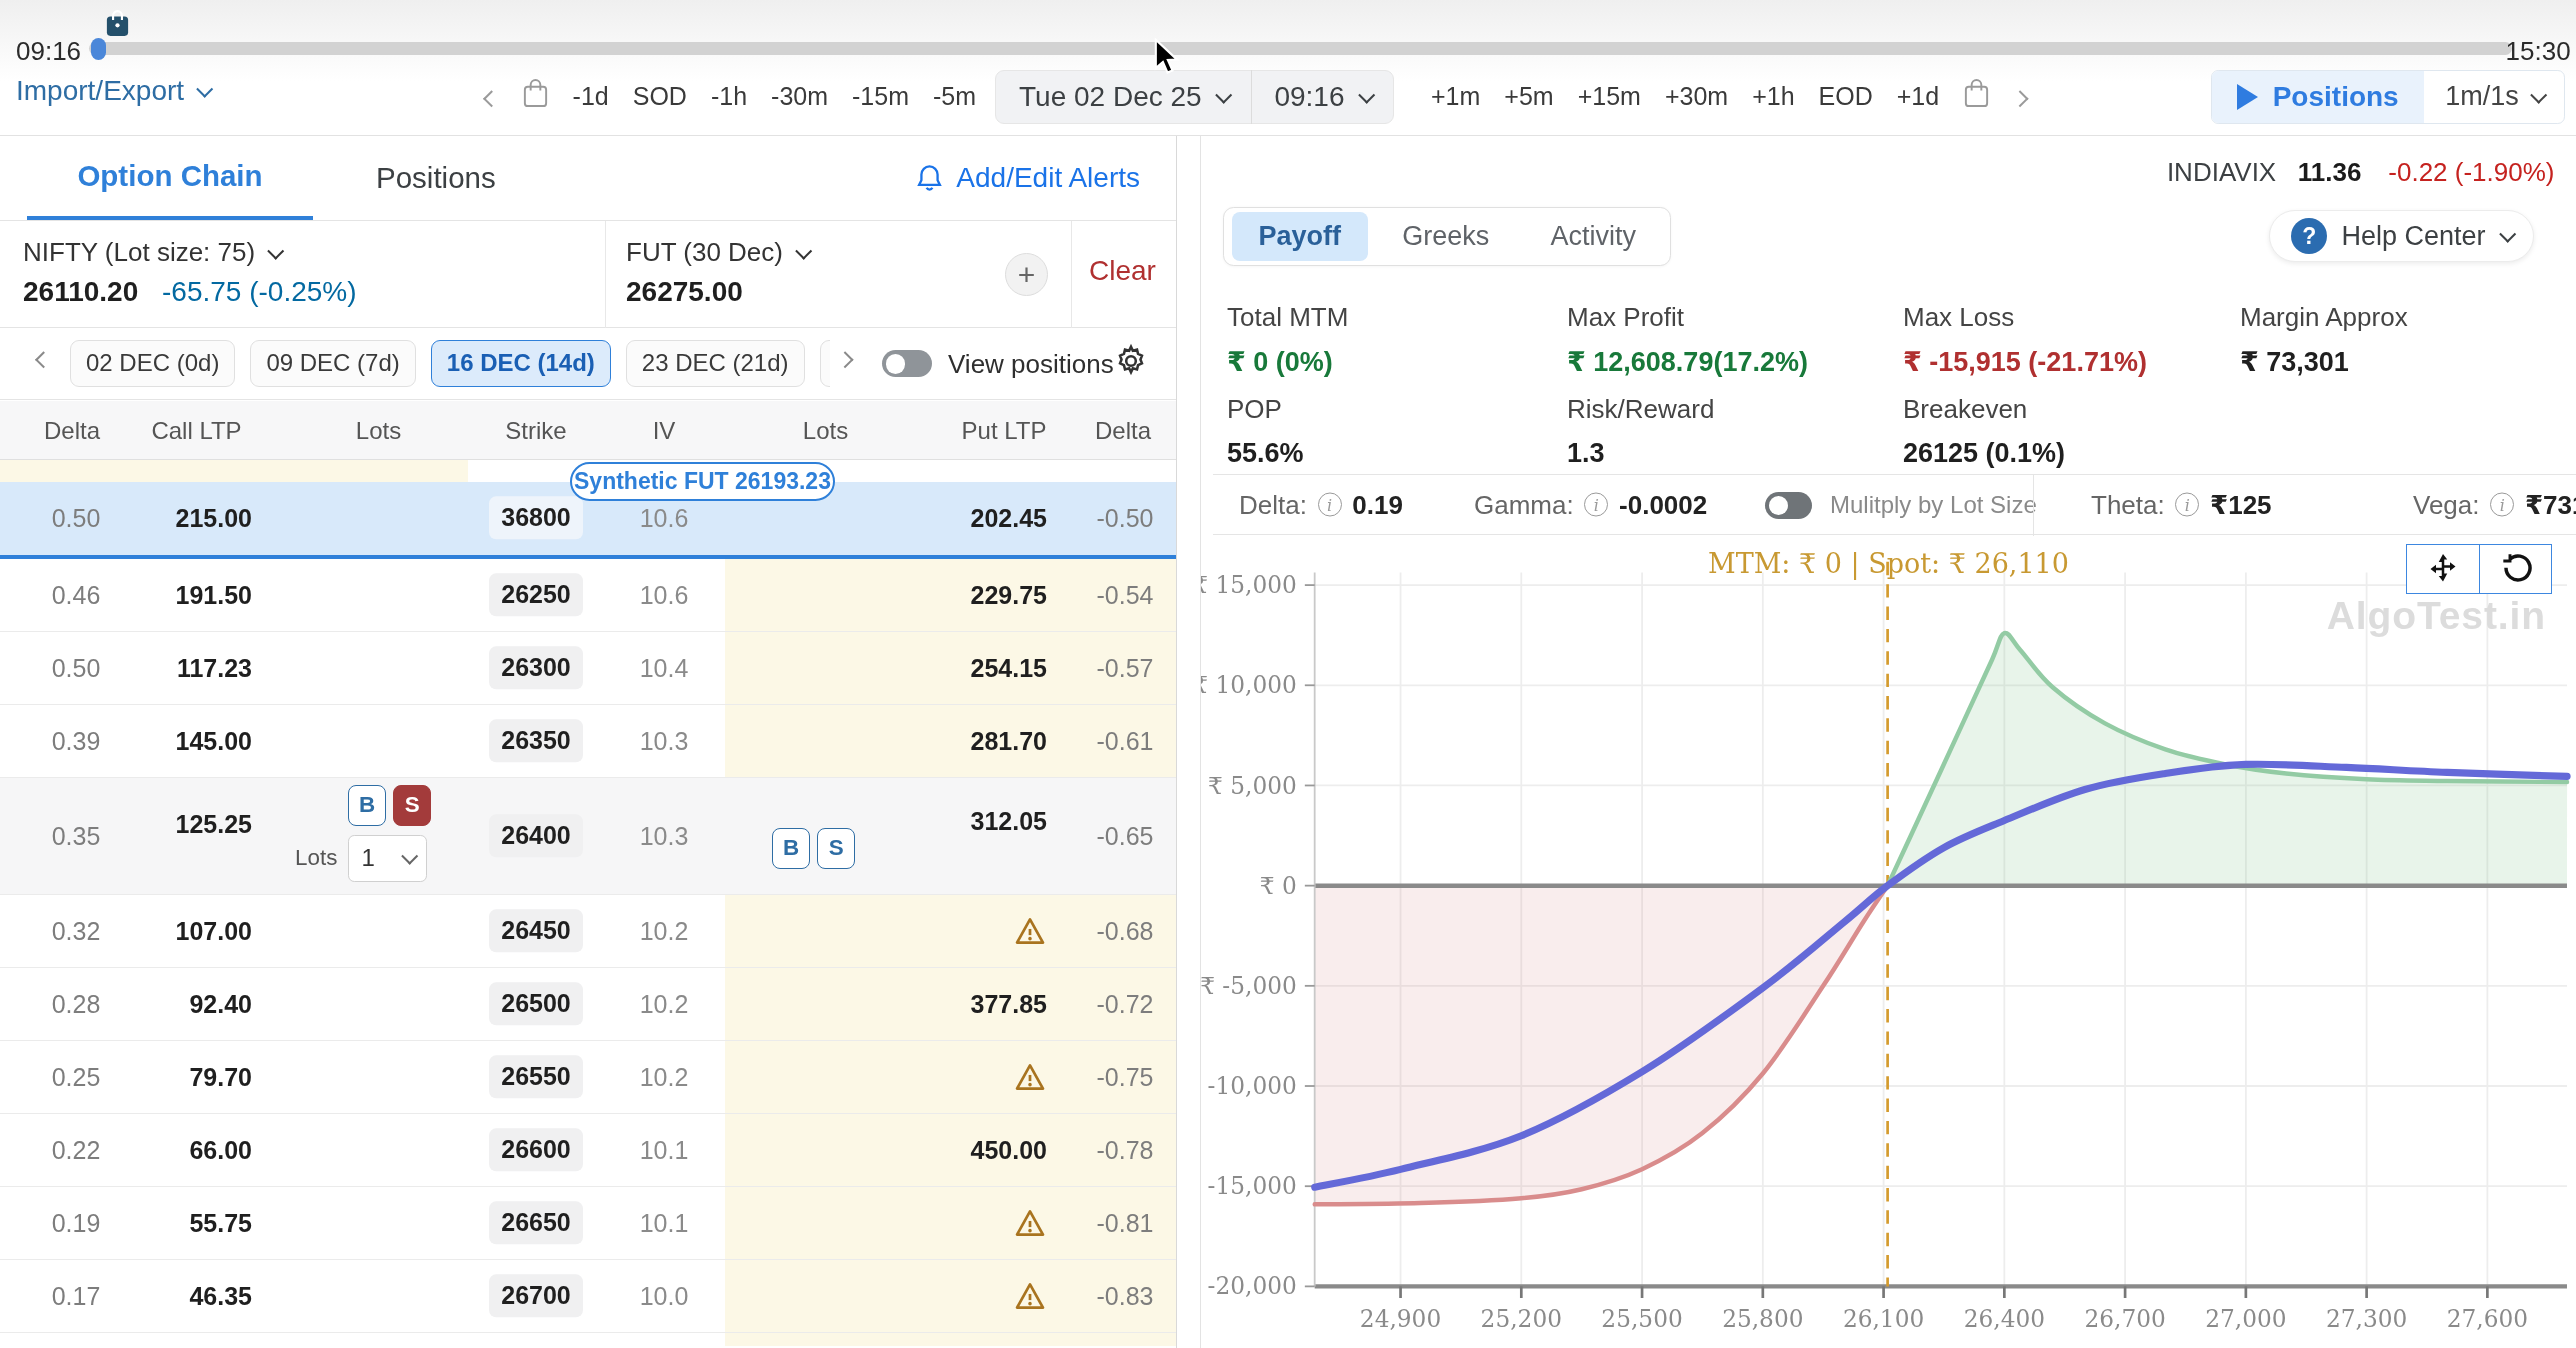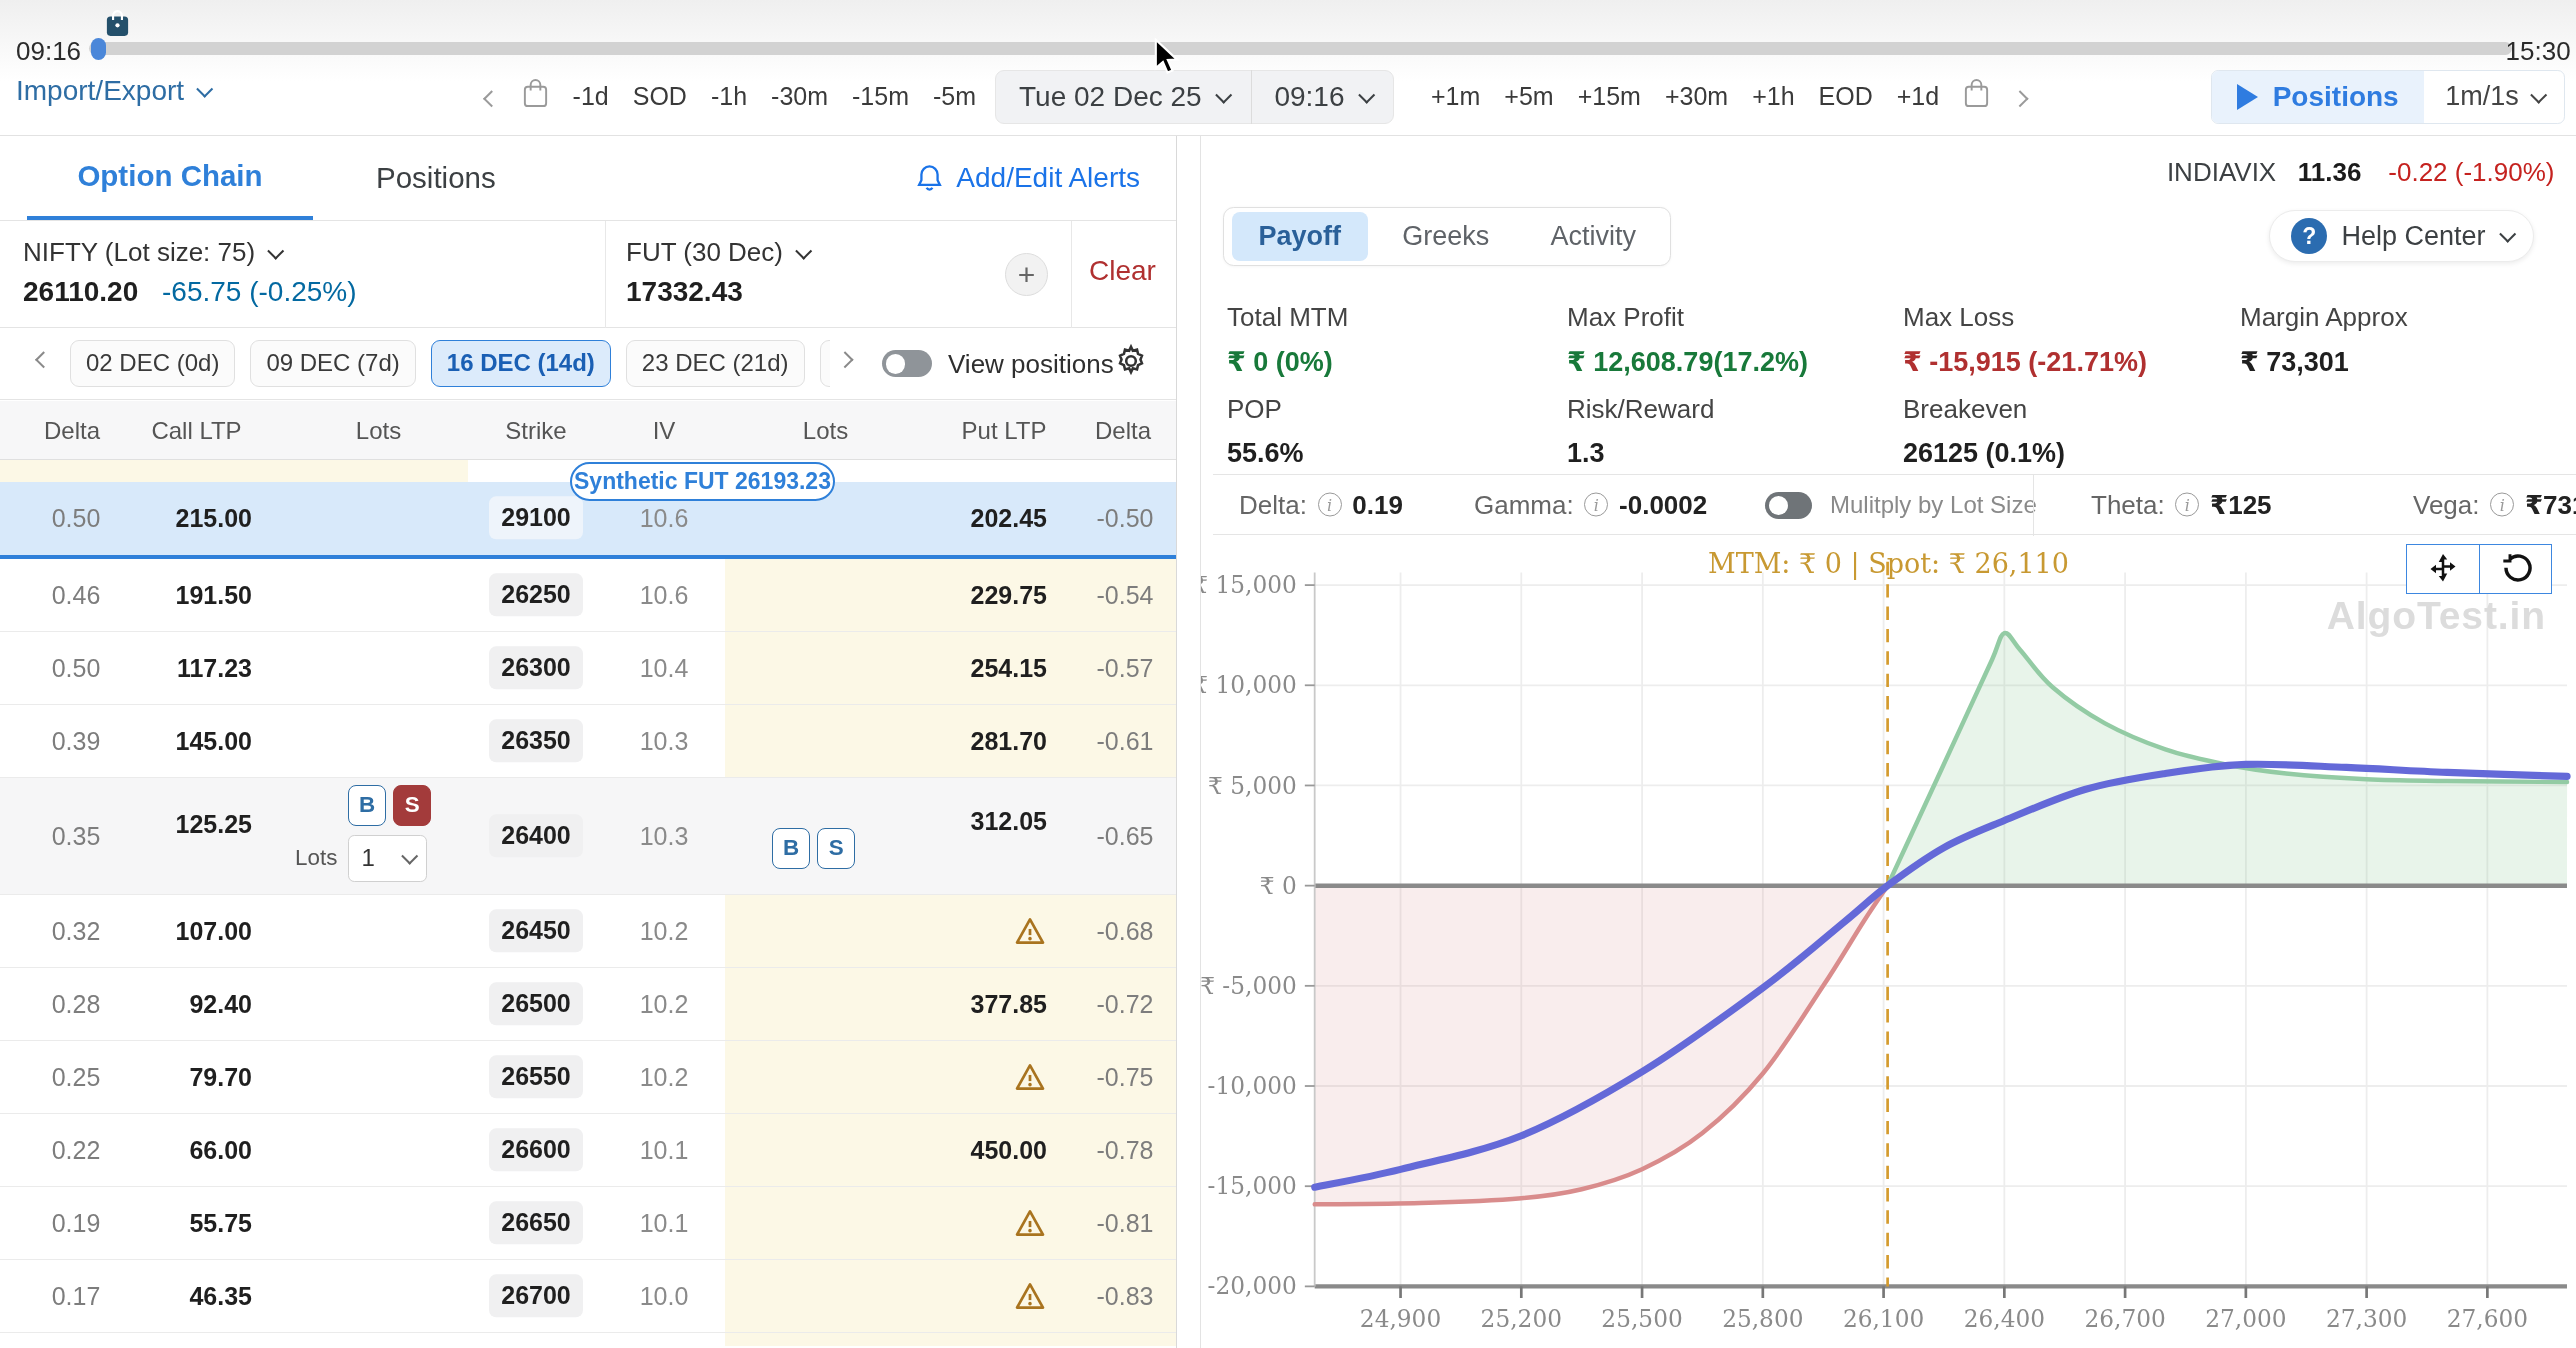--- a/index.html
+++ b/index.html
@@ -226,21 +226,21 @@
         <span class="chev"></span>
       </div>
       <div class="inst-px">
         <span class="px-val">26110.20</span>
         <span class="px-chg">-65.75 (-0.25%)</span>
       </div>
       <div class="fut-name">
         <span>FUT (30 Dec)</span>
         <span class="chev"></span>
       </div>
-      <div class="fut-px">17332.43</div>
+      <div class="fut-px">26275.00</div>
       <div class="add-btn">+</div>
       <div class="clear-btn">Clear</div>
     </div>
 
     <div class="lp-dates">
       <span class="exp-chev" style="left:38px"><span class="chev left"></span></span>
       <div class="chips" id="expiry-chips">
           <div class="chip">02 DEC (0d)</div>
           <div class="chip">09 DEC (7d)</div>
           <div class="chip sel">16 DEC (14d)</div>
@@ -270,21 +270,21 @@
         <div class="hcell" style="left: 930px; width: 148px;">Put LTP</div>
         <div class="hcell" style="left: 1082px; width: 82px;">Delta</div>
       </div>
     <div class="lp-rows" id="oc-rows">
         <div class="row sliverc">
           <div class="yellow-l"></div>
         </div>
         <div class="row sel">
           <div class="cell c-delta">0.50</div>
           <div class="cell c-call">215.00</div>
-          <div class="cell c-strike"><span class="strike-badge">29100</span></div>
+          <div class="cell c-strike"><span class="strike-badge">36800</span></div>
           <div class="cell c-iv">10.6</div>
           <div class="cell c-put">202.45</div>
           <div class="cell c-pdelta">-0.50</div>
         </div>
         <div class="row data">
           <div class="yellow-r"></div>
           <div class="cell c-delta">0.46</div>
           <div class="cell c-call">191.50</div>
           <div class="cell c-strike"><span class="strike-badge">26250</span></div>
           <div class="cell c-iv">10.6</div>

